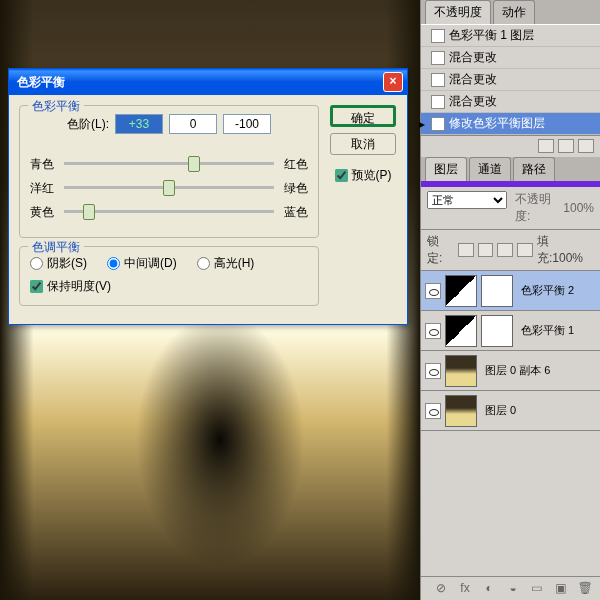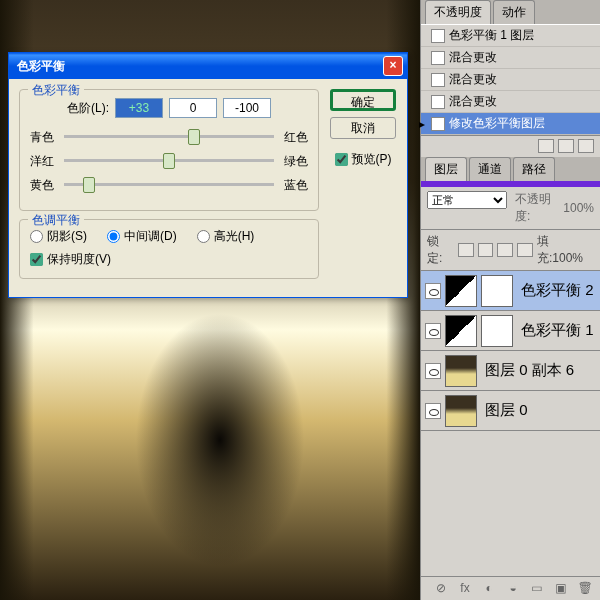--- a/index.html
+++ b/index.html
@@ -1,31 +1,31 @@
 <!DOCTYPE html>
 <html><head>
 <meta charset="utf-8">
 <style>
 *{box-sizing:border-box;margin:0;padding:0;font-family:"Microsoft YaHei",SimSun,sans-serif;font-size:12px}
 body{width:600px;height:600px;background:linear-gradient(180deg,#3a2f1e 0%,#5a4a2e 30%,#fffbe0 55%,#d4b870 70%,#2a2010 100%);overflow:hidden;position:relative}
 .bg-silhouette{position:absolute;left:0;top:0;width:420px;height:600px;background:radial-gradient(ellipse 120px 180px at 220px 440px,#0a0805 0%,transparent 70%),linear-gradient(90deg,#1a1508 0%,transparent 8%,transparent 92%,#1a1508 100%)}
-.dialog{position:absolute;left:8px;top:52px;width:400px;background:#ece9d8;border:1px solid #0054e3;box-shadow:2px 2px 6px rgba(0,0,0,.3)}
+.dialog{position:absolute;left:8px;top:68px;width:400px;background:#ece9d8;border:1px solid #0054e3;box-shadow:2px 2px 6px rgba(0,0,0,.3)}
 .titlebar{height:26px;background:linear-gradient(180deg,#0058e6 0%,#3890ff 8%,#0054e3 50%,#0054e3 100%);color:#fff;display:flex;align-items:center;padding:0 4px 0 8px;font-weight:bold}
 .titlebar span{flex:1}
 .close-btn{width:20px;height:20px;background:#e04030;border:1px solid #fff;border-radius:3px;color:#fff;text-align:center;line-height:16px;font-weight:bold;cursor:pointer}
 .dlg-body{padding:10px;display:flex;gap:10px}
 .left-col{flex:1}
 .right-col{width:68px;display:flex;flex-direction:column;gap:6px;align-items:center}
 .btn{width:66px;height:22px;background:#ece9d8;border:1px solid #999;border-radius:3px;cursor:pointer;text-align:center;line-height:20px}
 .btn:first-child{border:3px solid #15803d}
 .chk{display:flex;align-items:center;gap:4px;margin-top:6px}
 .chk input{accent-color:#4a8}
 .fieldset{border:1px solid #bdb8a8;border-radius:4px;padding:8px 10px 10px;margin-bottom:8px;position:relative}
 .fieldset>.legend{position:absolute;top:-8px;left:8px;background:#ece9d8;padding:0 4px;color:#1a4fc0}
-.level-row{display:flex;align-items:center;gap:6px;justify-content:center;margin-bottom:10px}
+.level-row{display:flex;align-items:center;gap:6px;justify-content:center;margin-bottom:21px}
 .level-row input{width:48px;height:20px;text-align:center;border:1px solid #7f9db9}
 .level-row input.sel{background:#316ac5;color:#86efac}
 .slider-row{display:flex;align-items:center;gap:6px;margin:6px 0}
 .slider-row .lab{width:28px}
 .slider-row .lab-r{width:28px;text-align:right}
 .slider{flex:1;height:18px;position:relative;background:linear-gradient(180deg,transparent 7px,#b8b8b8 7px,#b8b8b8 10px,transparent 10px)}
 .thumb{position:absolute;top:1px;width:12px;height:16px;background:#d8e8c8;border:1px solid #6a8a4a;border-radius:2px;transform:translateX(-50%)}
 .radio-row{display:flex;gap:20px;margin-bottom:6px}
 .radio-row label{display:flex;align-items:center;gap:4px}
 .panels{position:absolute;right:0;top:0;width:180px;height:600px;background:#d6d3ce;border-left:1px solid #888}
@@ -46,21 +46,21 @@
 .lock-row .fill{margin-left:auto}
 .layer-list{background:#969696}
 .layer{height:40px;background:#d6d3ce;border-bottom:1px solid #888;display:flex;align-items:center;padding:0 4px;gap:4px}
 .layer.active{background:#a8c0e8}
 .eye{width:16px;height:16px;border:1px solid #888;background:#fff;position:relative}
 .eye::after{content:"";position:absolute;left:3px;top:5px;width:8px;height:5px;border:1px solid #333;border-radius:50%}
 .thumb-box{width:32px;height:32px;background:#fff;border:1px solid #666;display:flex;align-items:center;justify-content:center}
 .thumb-box.adj{background:linear-gradient(135deg,#000 50%,#fff 50%)}
 .thumb-box.mask{background:#fff}
 .thumb-box.img{background:linear-gradient(180deg,#3a3020 40%,#e8d890 60%)}
-.layer-name{flex:1;font-size:15px;padding-left:4px}
+.layer-name{flex:1;font-size:11px;padding-left:4px}
 .bottom-bar{position:absolute;bottom:0;height:24px;width:100%;background:#d6d3ce;border-top:1px solid #888;display:flex;align-items:center;justify-content:flex-end;gap:6px;padding:0 6px}
 .bottom-bar .bi{width:18px;height:16px;color:#666;text-align:center}
 </style>
 </head>
 <body>
 
 <div class="bg-silhouette"></div>
 
 <div class="dialog">
   <div class="titlebar">

